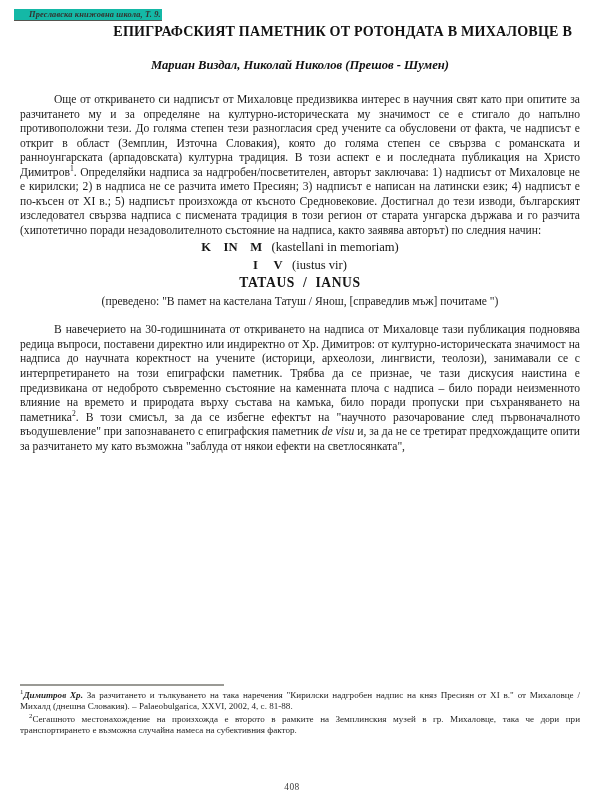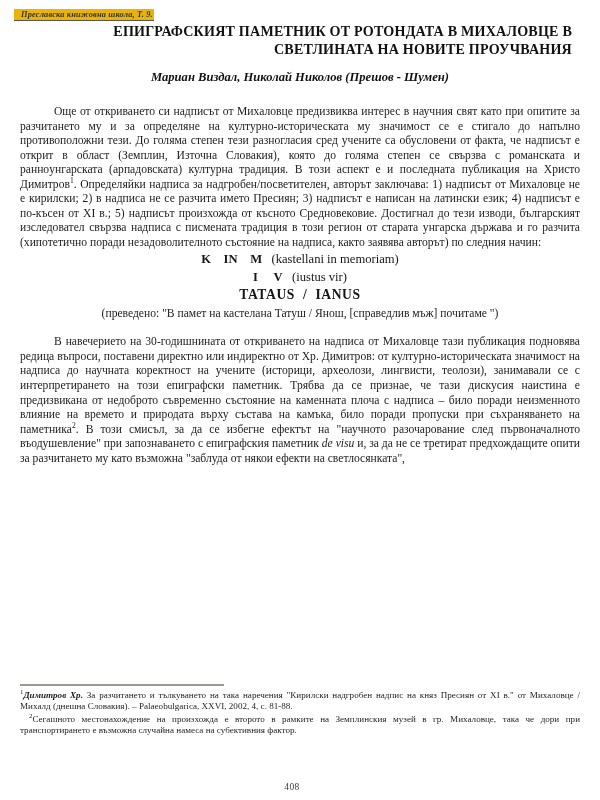--- a/index.html
+++ b/index.html
@@ -24,24 +24,24 @@
     padding: 3px 20px 0 20px;
   }
 
   
   .runhead {
     font-size: 8.4px;
     font-weight: bold;
     font-style: italic;
     letter-spacing: 0.15px;
     color: #33332f;
-    background: #eab308;
+    background: #14b8a6;
     display: inline-block;
     border-bottom: 1px solid #55554f;
-    padding: 0 1px 0 7px;
+    padding: 0 1px 0 15px;
     margin-left: -6px;
     line-height: 11px;
   }
 
   
   .title {
     text-align: right;
     font-weight: bold;
     font-size: 14.1px;
     line-height: 18px;
@@ -50,21 +50,21 @@
     color: #111;
   }
   .title .l2 { display: block; }
 
   .authors {
     text-align: center;
     font-weight: bold;
     font-style: italic;
     font-size: 12.6px;
     line-height: 16px;
-    margin-top: 11px;
+    margin-top: 17px;
     color: #111;
   }
 
   
   .body {
     margin-top: 20px;
     font-size: 11.6px;
     line-height: 14.55px;
     text-align: justify;
     text-justify: inter-word;
@@ -155,21 +155,20 @@
 <body>
 
 <div class="page">
 
   <div style="height:13px;">
     <span class="runhead">Преславска книжовна школа, Т. 9.</span>
   </div>
 
   <div class="title">
     <span>ЕПИГРАФСКИЯТ ПАМЕТНИК ОТ РОТОНДАТА В МИХАЛОВЦЕ В</span>
-    <span class="l2">СВЕТЛИНАТА НА НОВИТЕ ПРОУЧВАНИЯ</span>
   </div>
 
   <div class="authors">Мариан Виздал, Николай Николов (Прешов - Шумен)</div>
 
   <div class="body">
 
     <p><span>Още от откриването си надписът от Михаловце предизвиква интерес в научния свят като при опитите за разчитането му и за определяне на културно-историческата му значимост се е стигало до напълно противоположни тези. До голяма степен тези разногласия сред учените са обусловени от факта, че надписът е открит в област (Земплин, Източна Словакия), която до голяма степен се свързва с романската и раннoунгарската (арпадовската) културна традиция. В този аспект е и последната публикация на Христо Димитров</span><sup class="fn">1</sup><span>. Определяйки надписа за надгробен/посветителен, авторът заключава: 1) надписът от Михаловце не е кирилски; 2) в надписа не се разчита името Пресиян; 3) надписът е написан на латински език; 4) надписът е по-късен от XI в.; 5) надписът произхожда от късното Средновековие. Достигнал до тези изводи, българският изследовател свързва надписа с писмената традиция в този регион от старата унгарска държава и го разчита (хипотетично поради незадоволителното състояние на надписа, както заявява авторът) по следния начин:</span></p>
 
     <div class="inscription">
       <span class="ln"><span>K    IN    M</span><span class="reg">&nbsp;&nbsp;&nbsp;</span><span class="reg">(kastellani in memoriam)</span></span>

